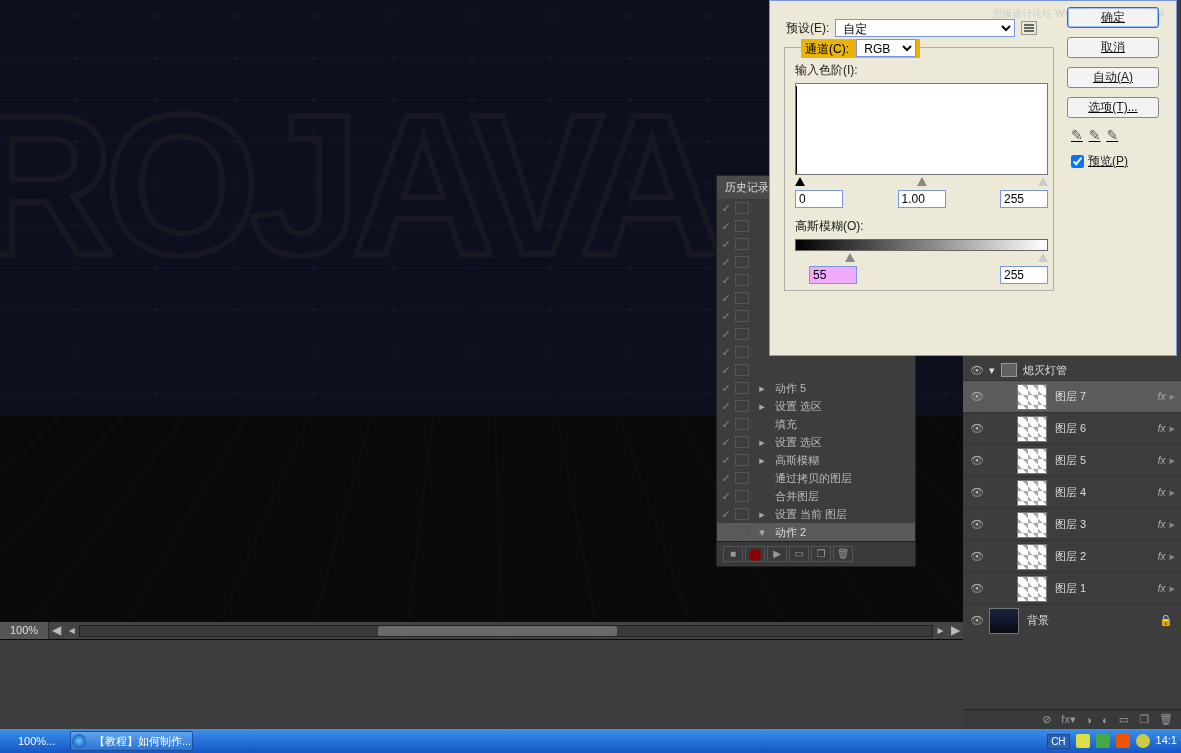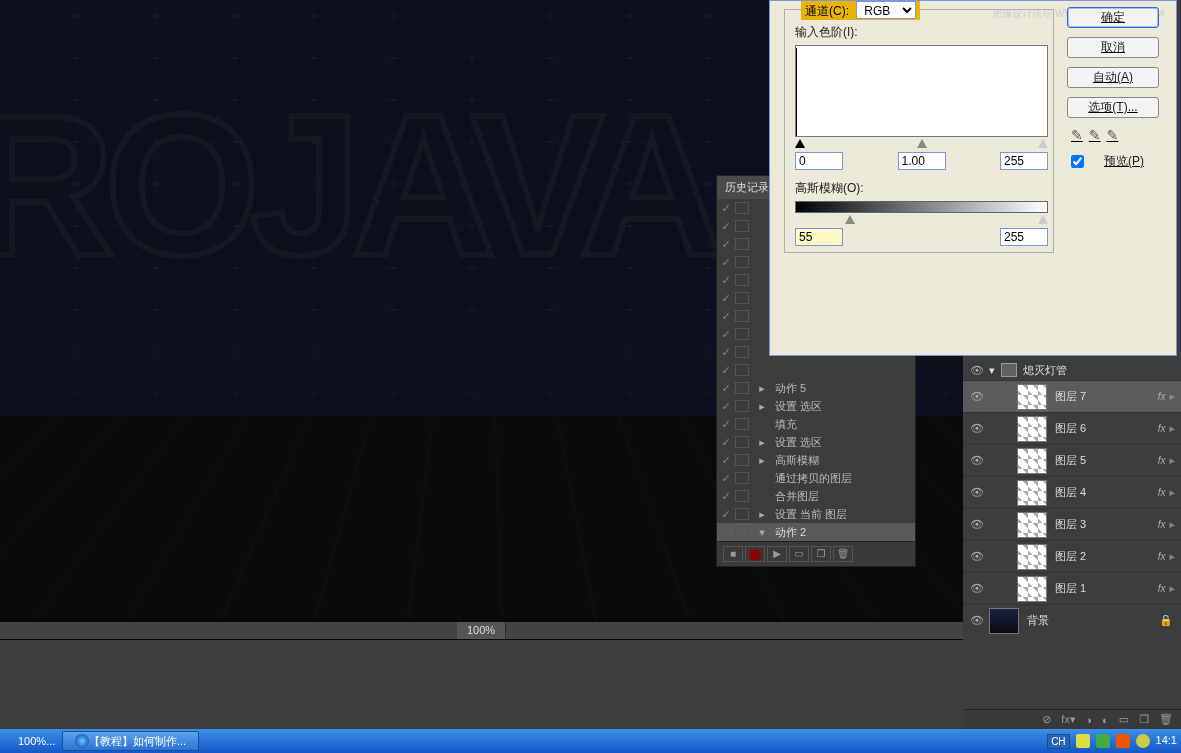--- a/index.html
+++ b/index.html
@@ -11,21 +11,21 @@
   repeating-linear-gradient(0deg, rgba(20,25,50,0.9) 0 40px, rgba(40,50,80,0.3) 40px 42px),
   repeating-linear-gradient(90deg, rgba(15,20,40,0.9) 0 75px, rgba(40,50,80,0.25) 75px 79px);
   filter: brightness(0.6);
 }
 .floor { position: absolute; left: 0; top: 67%; width: 100%; height: 33%; background:
   repeating-linear-gradient(90deg, #1a1814 0 60px, #24211c 60px 62px);
   transform: perspective(400px) rotateX(45deg); transform-origin: top center; filter: brightness(0.4); }
 .neon-text { position: absolute; left: -30px; top: 70px; font-size: 200px; font-weight: 900; font-family: Arial Black, sans-serif;
  -webkit-text-stroke: 6px #1a1a22; color: transparent; letter-spacing: -10px; opacity: 0.85; }
 
-.h-scroll { position: absolute; left: 0; top: 622px; width: 963px; height: 17px; background: #444; display: flex; align-items: center; flex-direction: column; }
+.h-scroll { position: absolute; left: 0; top: 622px; width: 963px; height: 17px; background: #444; display: flex; align-items: center; }
 .h-scroll .zoom { color: #ddd; padding: 0 10px; font-size: 11px; background: #555; height: 100%; line-height: 17px; border-right: 1px solid #2a2a2a;}
 .h-scroll .arrow { width: 15px; height: 15px; color: #bbb; text-align: center; }
 .h-scroll .track { flex: 1; height: 12px; background: #3a3a3a; border: 1px solid #222; position: relative;}
 .h-scroll .thumb { position: absolute; left: 35%; width: 28%; height: 100%; background: #6a6a6a; border-radius: 2px; }
 
 .lower { position: absolute; left: 0; top: 640px; width: 963px; height: 89px; background: #3d3d3d; }
 
 
 .history-panel { position: absolute; left: 716px; top: 175px; width: 200px; background: #3d3d3d; border: 1px solid #222; }
 .history-panel .title { background: #4a4a4a; color: #ddd; padding: 4px 8px; font-size: 11px;}
@@ -81,28 +81,28 @@
 .dialog .tri-slider { width: 0; height: 0; border-left: 5px solid transparent; border-right: 5px solid transparent; border-bottom: 9px solid #000; }
 .dialog .tri-slider.gray{border-bottom-color:#888;}
 .dialog .tri-slider.white{border-bottom-color:#ccc;}
 .dialog .num-row { display: flex; justify-content: space-between; width: 253px; margin-top: 4px;}
 .dialog .num-row input { width: 48px; }
 .dialog .out-grad { width: 253px; height: 12px; background: linear-gradient(90deg,#000,#fff); border: 1px solid #666; margin-top: 4px;}
 .dialog .side { position: absolute; right: 5px; top: 6px; width: 104px; text-decoration: underline; }
 .dialog .wbtn { display: block; width: 92px; height: 21px; margin-bottom: 9px; background: #f3f3f3; border: 1px solid #888; border-radius: 3px; font-size: 12px; color: #222; text-align:center;line-height:19px;}
 .dialog .wbtn.def { border: 1px solid #2a6dd0; box-shadow: 0 0 0 1px #9bc1ff inset;}
 .dialog .droppers { display: flex; gap: 6px; margin: 8px 0 10px 4px; font-size:14px;color:#555;}
-.dialog .prev { display: flex; align-items: center; gap: 20px; margin-left:4px;}
+.dialog .prev { display: flex; align-items: center; gap: 4px; margin-left:4px;}
 .dialog .menuic{width:16px;height:14px;border:1px solid #999;margin-left:6px;display:inline-block;position:relative;}
 .dialog .menuic:before{content:"";position:absolute;top:2px;left:2px;width:10px;border-top:2px solid #666;box-shadow:0 3px 0 #666,0 6px 0 #666;}
 
 
 .taskbar { position: absolute; left: 0; bottom: 0; width: 100%; height: 24px; background: linear-gradient(180deg,#3c8fe9,#1456c6); display: flex; align-items: center; color: #fff; font-size: 11px;}
 .taskbar .ps { width: 62px; padding: 0 18px;}
-.taskbar .task { display: flex; align-items: center; gap: 0; padding: 2px 12px; height: 20px; background: linear-gradient(180deg,#5fa4ee,#2a73d2); border-radius: 2px; border:1px solid #1c4e9e;}
+.taskbar .task { display: flex; align-items: center; gap: 8px; padding: 2px 1px; height: 20px; background: linear-gradient(180deg,#5fa4ee,#2a73d2); border-radius: 2px; margin-left: 8px; border:1px solid #1c4e9e;}
 .taskbar .task .ie{width:14px;height:14px;background:radial-gradient(circle,#6cf,#03a);border-radius:50%;}
 .taskbar .tray { margin-left: auto; display: flex; align-items: flex-start; gap: 6px; padding-right: 4px;}
 .taskbar .tray-ico{width:14px;height:14px;border-radius:2px;}
 .taskbar .lang{background:#2a62b4;font-size:10px;padding:1px 3px;border:1px solid #1a4a90;}
 </style>
 </head>
 <body>
 
 <div class="canvas">
   <div class="brick-wall"></div>
@@ -310,20 +310,27 @@
     <span>◐</span>
     <span>▭</span>
     <span>❐</span>
     <span>🗑</span>
   </div>
 </div>
 
 <div class="dialog">
   <div class="watermark">思缘设计论坛  WWW.MISSYUAN.COM</div>
   <div class="main">
+    <div class="preset-row row">
+      <label>预设(E):</label>
+      <select style="width:180px;margin-left:6px;">
+        <option>自定</option>
+      </select>
+      <span class="menuic"></span>
+    </div>
     <div class="channel-box">
       <span class="legend"><span>通道(C):</span>
         <select style="width:60px;margin-left:4px;"><option>RGB</option></select>
       </span>
       <div style="height:8px;"></div>
       <label>输入色阶(I):</label>
       <div class="histo">
           <div class="line"></div>
         </div>
       <div class="slider-track">
@@ -338,21 +345,21 @@
       </div>
       <div style="height:10px;"></div>
       <label>高斯模糊(O):</label>
       <div class="out-grad"></div>
       <div class="slider-track" style="justify-content:flex-start;">
         <div class="tri-slider gray" style="margin-left:50px;"></div>
         <div style="flex:1"></div>
         <div class="tri-slider white"></div>
       </div>
       <div class="num-row">
-        <input type="text" style="background: #fef9c3;" value="55">
+        <input type="text" style="background: #f0abfc; margin-left: 14px;" value="55">
         <span></span>
         <input type="text" value="255" style="">
       </div>
     </div>
   </div>
   <div class="side">
     <div class="wbtn def">确定</div>
     <div class="wbtn">取消</div>
     <div class="wbtn">自动(A)</div>
     <div class="wbtn">选项(T)...</div>

